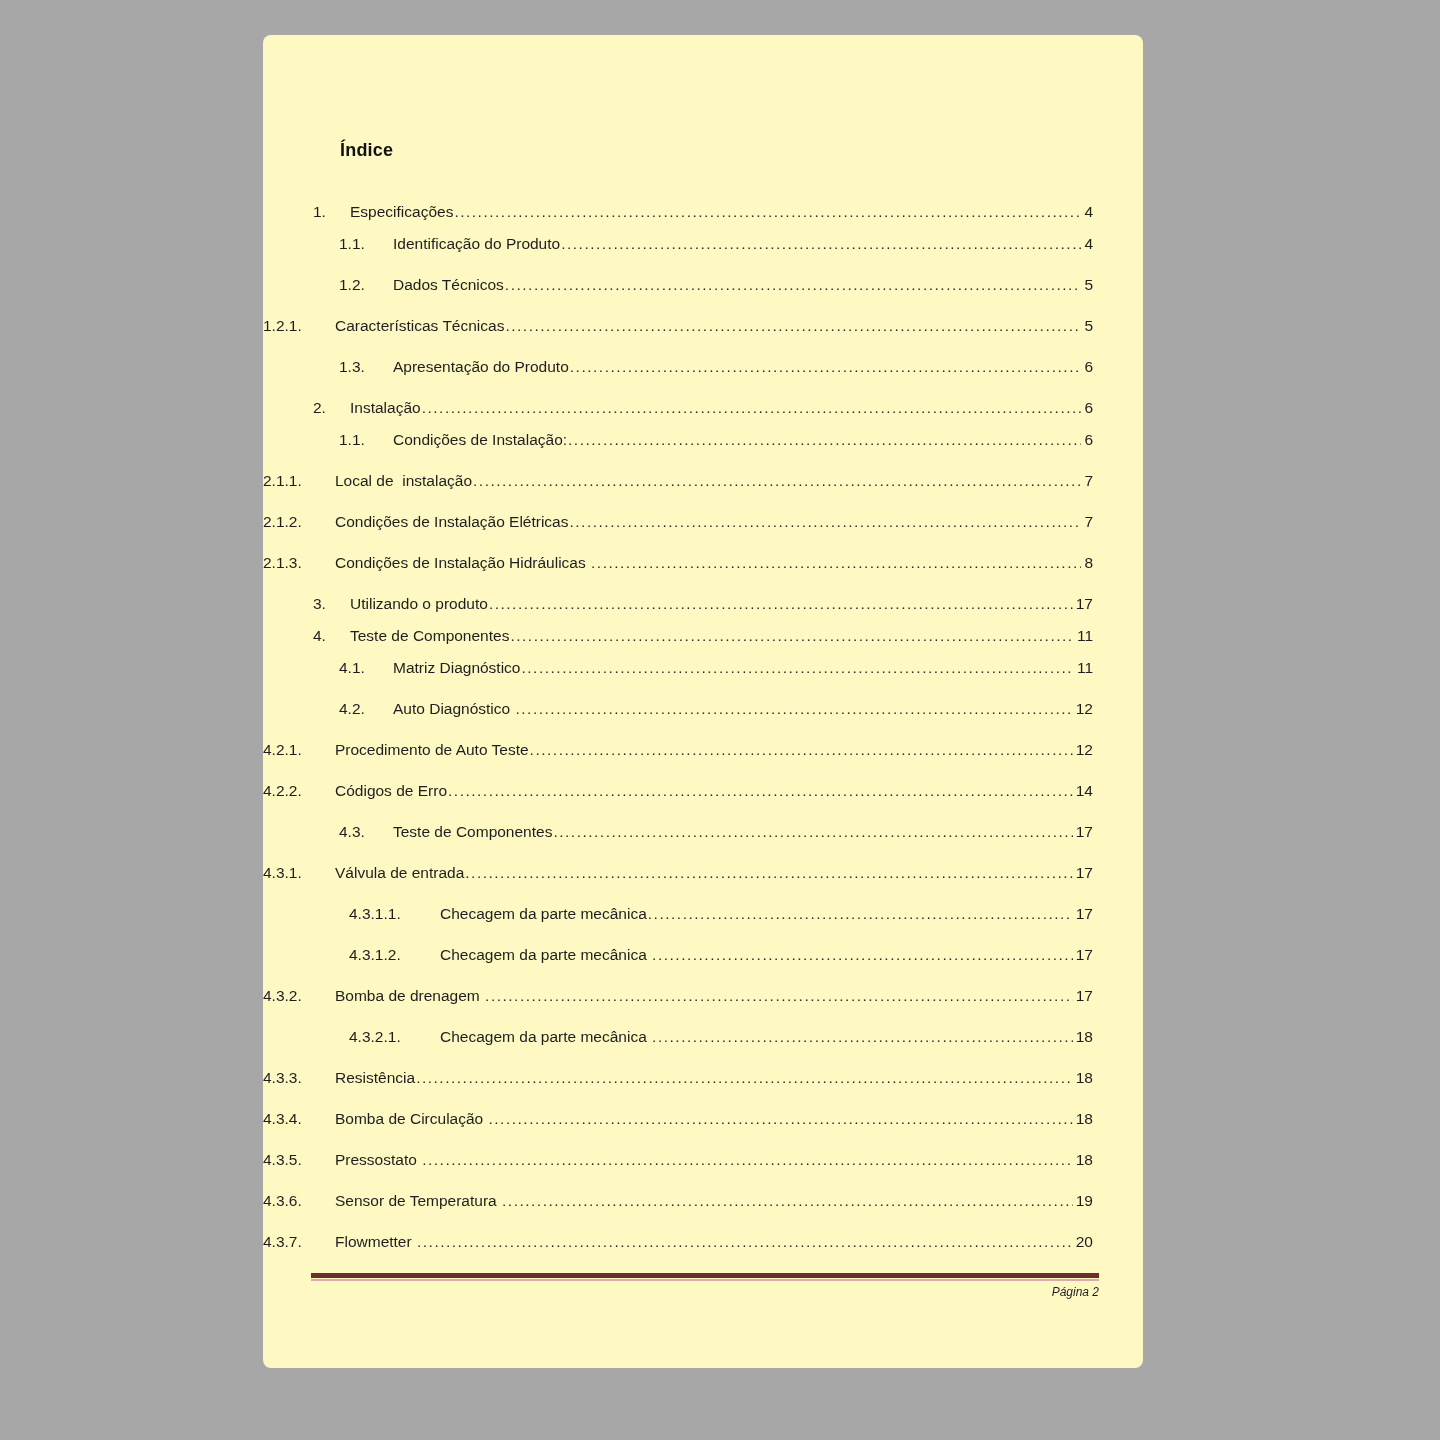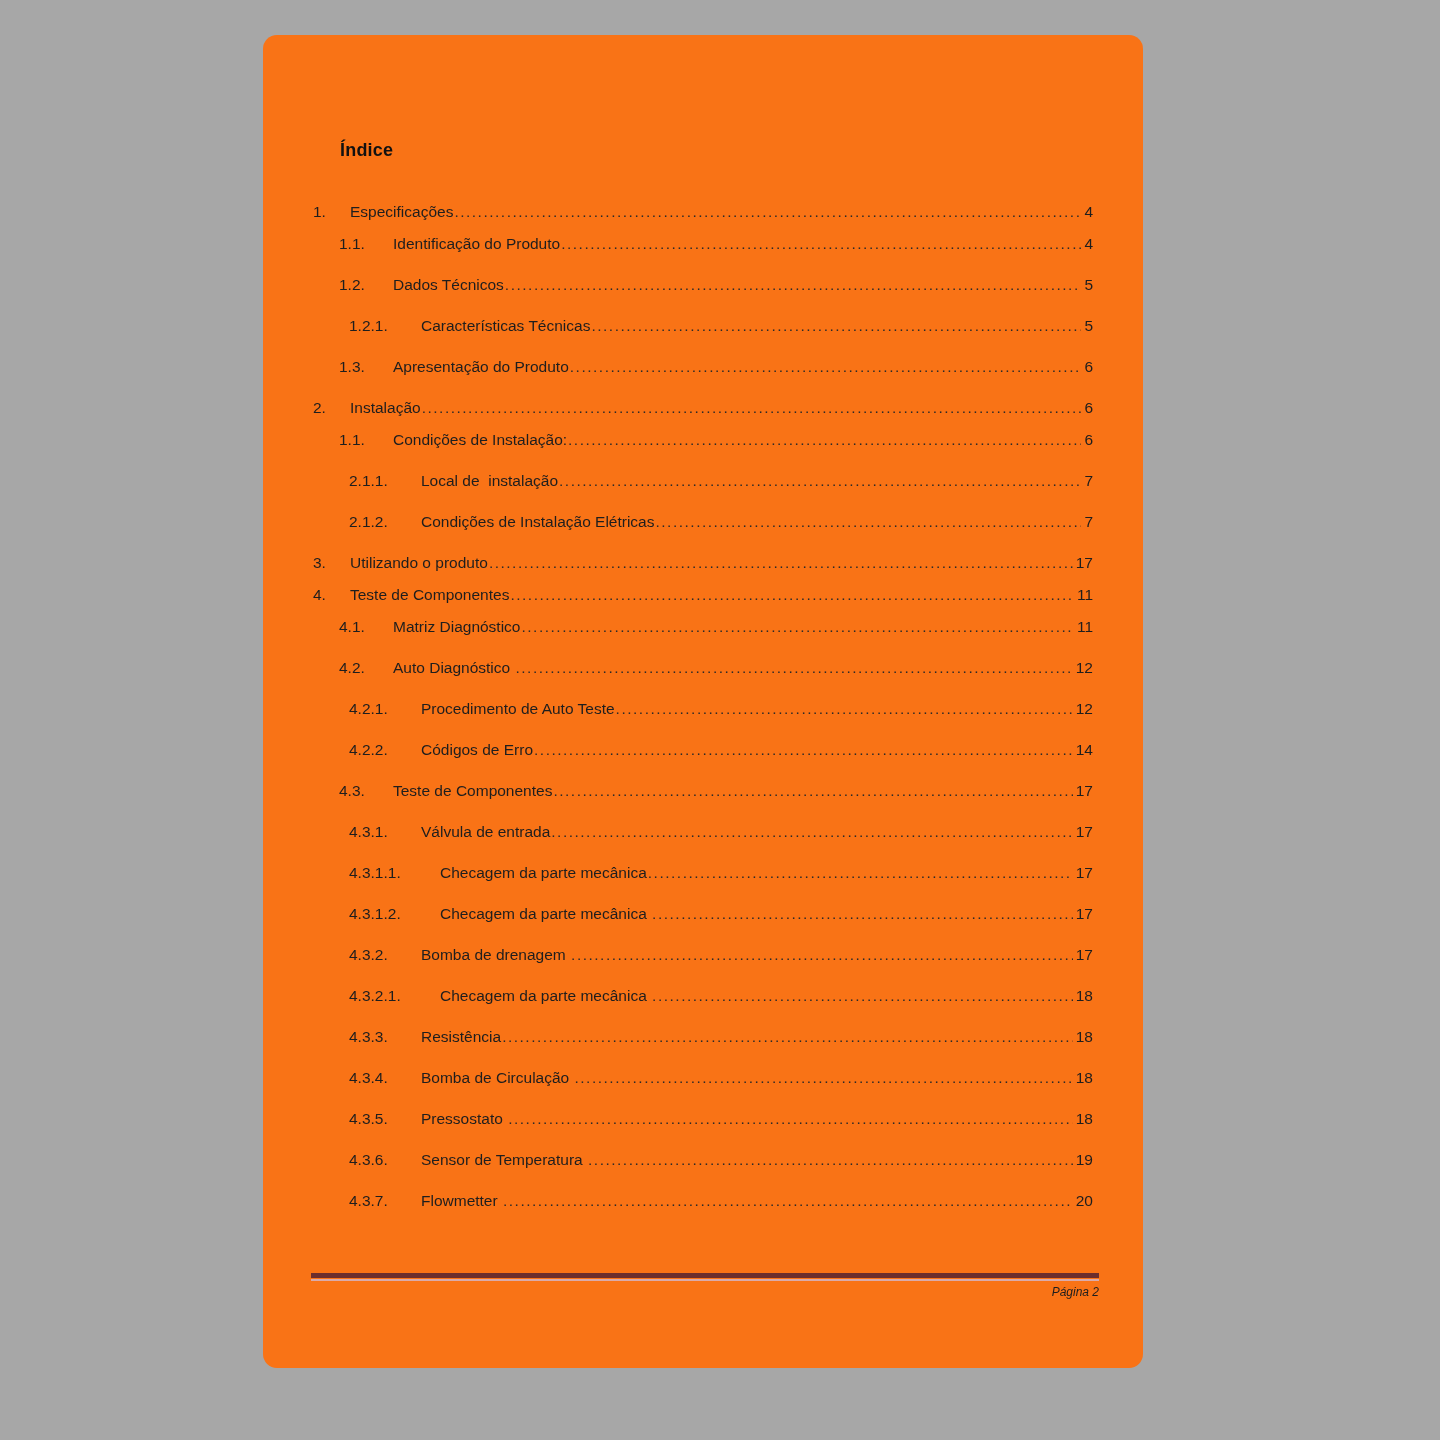--- a/index.html
+++ b/index.html
@@ -7,22 +7,22 @@
     width: 1440px; height: 1440px;
     background: #a7a7a7;
     font-family: "Liberation Sans", sans-serif;
     position: relative;
     overflow: hidden;
   }
   .page {
     position: absolute;
     left: 263px; top: 35px;
     width: 880px; height: 1333px;
-    background: #f97316;
-    border-radius: 14px;
+    background: #fef9c3;
+    border-radius: 8px;
   }
   .doc-title {
     margin: 104px 0 0 77px;
     font-size: 18px;
     line-height: 22px;
     font-weight: bold;
     color: #111111;
     letter-spacing: 0.2px;
   }
   .toc { margin-top: 43px; }
@@ -47,21 +47,21 @@
   }
   .toc-dots::after {
     content: "..........................................................................................................................................................................................................................................................";
   }
   .toc-page { flex: none; padding-left: 2px; }
 
   .lvl-1 { padding-left: 50px; margin-bottom: 16px; }
   .lvl-1 .toc-num { width: 37px; }
   .lvl-2 { padding-left: 68px; }
   .lvl-2 .toc-num { width: 54px; margin-left: 8px; }
-  .lvl-3 { padding-left: 86px; }
+  .lvl-3 { }
   .lvl-3 .toc-num { width: 72px; }
   .lvl-4 { padding-left: 86px; align-items: center; }
   .lvl-4 .toc-num { width: 91px; }
 
   .footer {
     position: absolute;
     left: 48px; right: 44px; top: 1238px;
   }
   .footer-rule {
     height: 5px;
@@ -134,20 +134,26 @@
     <span class="toc-label">Local de  instalação</span>
     <span class="toc-dots"></span>
     <span class="toc-page">7</span>
   </div>
         <div class="toc-row lvl-3">
     <span class="toc-num">2.1.2.</span>
     <span class="toc-label">Condições de Instalação Elétricas</span>
     <span class="toc-dots"></span>
     <span class="toc-page">7</span>
   </div>
+        <div class="toc-row lvl-3">
+    <span class="toc-num">2.1.3.</span>
+    <span class="toc-label">Condições de Instalação Hidráulicas </span>
+    <span class="toc-dots"></span>
+    <span class="toc-page">8</span>
+  </div>
         <div class="toc-row lvl-1">
     <span class="toc-num">3.</span>
     <span class="toc-label">Utilizando o produto</span>
     <span class="toc-dots"></span>
     <span class="toc-page">17</span>
   </div>
         <div class="toc-row lvl-1">
     <span class="toc-num">4.</span>
     <span class="toc-label">Teste de Componentes</span>
     <span class="toc-dots"></span>

